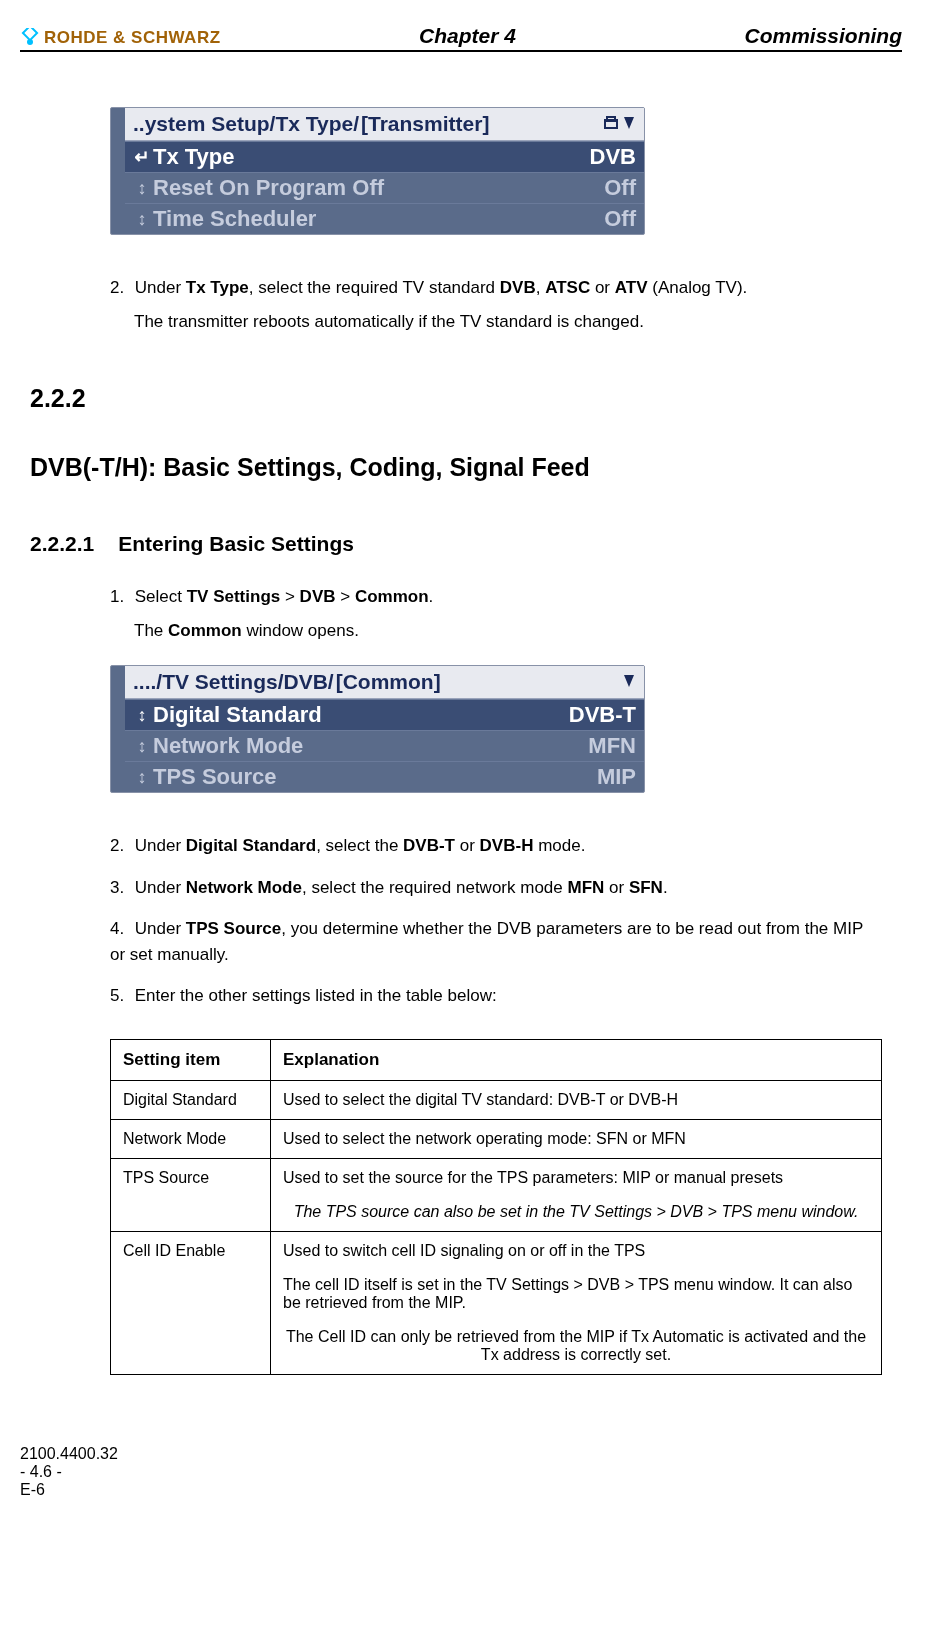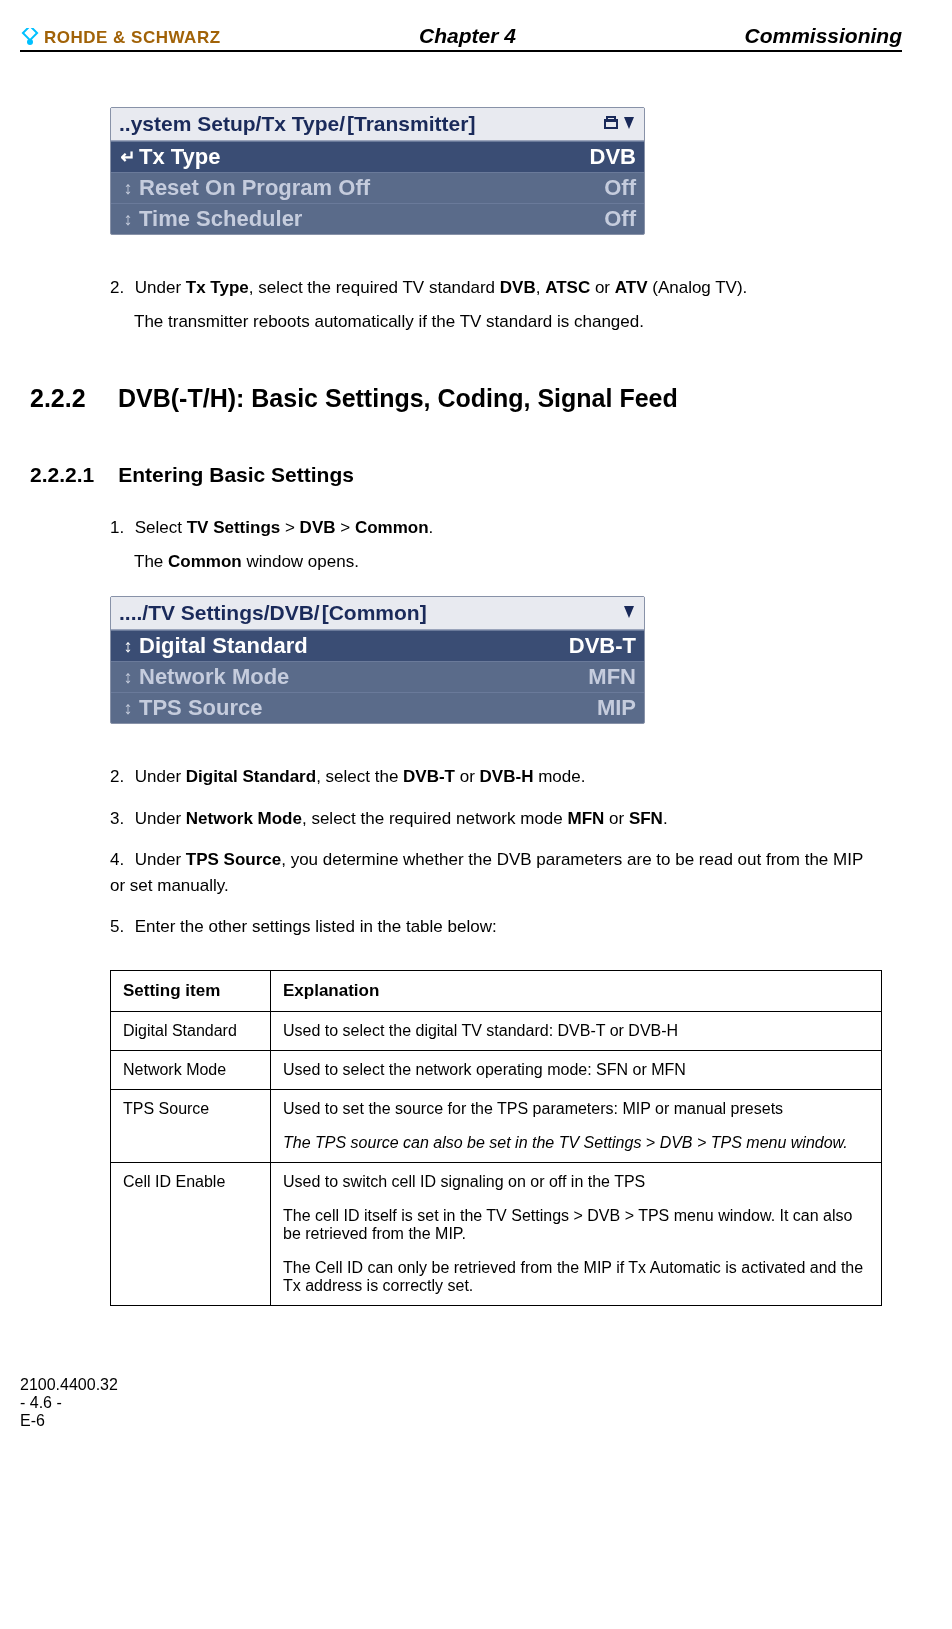--- a/index.html
+++ b/index.html
@@ -58,20 +58,21 @@
   }
   .lcd {
     background: #5a6b8a;
     border: 1px solid #8892a8;
     border-radius: 2px;
     width: 535px;
     font-family: "Arial Black", Arial, sans-serif;
     font-weight: 900;
     color: #fff;
     margin-bottom: 40px;
+    padding-left: 14px;
   }
   .lcd-title {
     background: #e8eaf0;
     color: #1a2a5a;
     padding: 4px 8px;
     font-size: 21px;
     display: flex;
     align-items: center;
     border-bottom: 1px solid #9aa4bb;
   }
@@ -96,24 +97,25 @@
   .lcd-label { flex: 1; }
   .lcd-value { font-weight: 900; }
   .step {
     margin: 0 0 16px 0;
     line-height: 1.5;
   }
   .step .num { display: inline-block; width: 20px; }
   .step-body { margin: 8px 0 22px 24px; }
   .h2-row {
     display: flex;
-    gap: 28px;
+    gap: 40px;
     margin: 50px 0 50px -80px;
     font-size: 25px;
     font-weight: bold;
+    flex-direction: column;
   }
   .h3-row {
     display: flex;
     gap: 24px;
     margin: 0 0 28px -80px;
     font-size: 21px;
     font-weight: bold;
   }
   .h-num { flex: 0 0 auto; min-width: 60px; }
   table.settings {
@@ -124,21 +126,21 @@
   }
   table.settings th, table.settings td {
     border: 1px solid #000;
     padding: 10px 12px;
     text-align: left;
     vertical-align: top;
   }
   table.settings th { font-weight: bold; font-size: 17px; }
   table.settings td.col1 { width: 160px; }
   .cell-para { margin: 0 0 16px 0; }
-  .cell-para:last-child { margin-bottom: 0; }
+  .cell-para:last-child { margin-bottom: 0; text-align: center; }
   .italic { font-style: italic; }
   .footer {
     display: flex;
     justify-content: space-between;
     padding: 40px 50px 18px 20px;
     font-size: 16px;
     flex-direction: column;
   }
   b { font-weight: bold; }
 </style>

